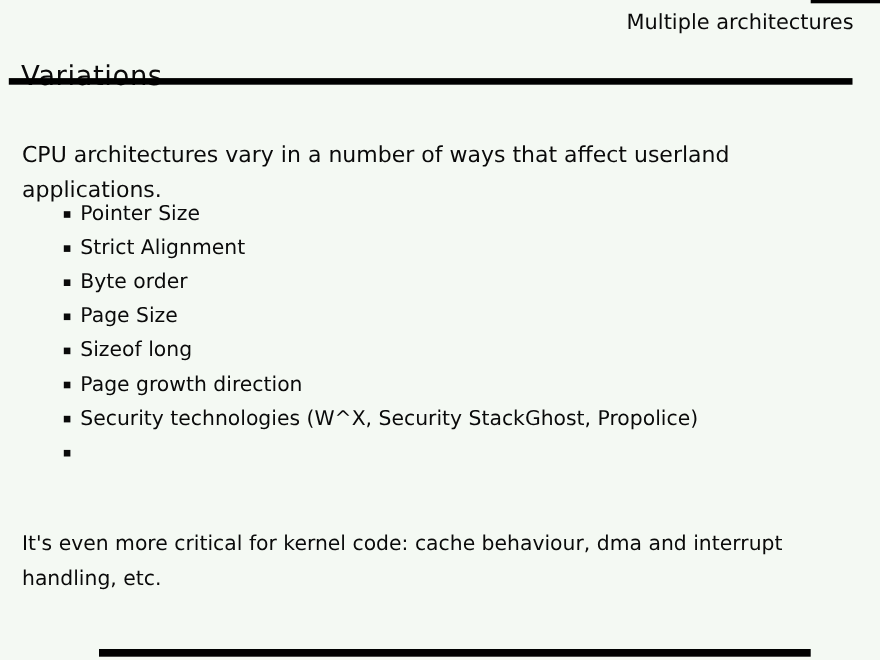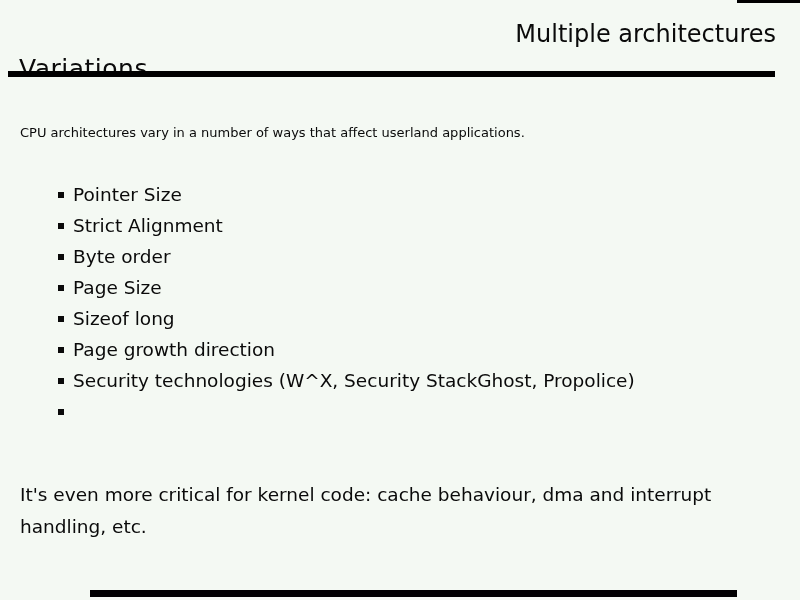--- a/index.html
+++ b/index.html
@@ -10,23 +10,23 @@
     position: relative;
     width: 800px;
     height: 600px;
     background: #f4f9f3;
     color: #0a0a0a;
     font-family: "DejaVu Sans", "Liberation Sans", sans-serif;
     overflow: hidden;
   }
   .context-label {
     position: absolute;
-    top: 20px;
+    top: 9px;
     right: 24px;
-    font-size: 24px;
+    font-size: 19px;
     white-space: nowrap;
     text-align: center;
   }
   .slide-title {
     position: absolute;
     top: 37px;
     left: 19px;
     font-size: 25px;
     font-weight: 500;
     letter-spacing: 0.5px;
@@ -37,21 +37,21 @@
     left: 8px;
     width: 767px;
     height: 6px;
     background: #000000;
   }
   .intro {
     position: absolute;
     top: 104px;
     left: 20px;
     width: 690px;
-    font-size: 13px;
+    font-size: 20px;
     line-height: 32px;
   }
   .bullet-list {
     position: absolute;
     top: 168px;
     left: 47px;
     margin: 11px;
     padding: 0;
     list-style: none;
   }

